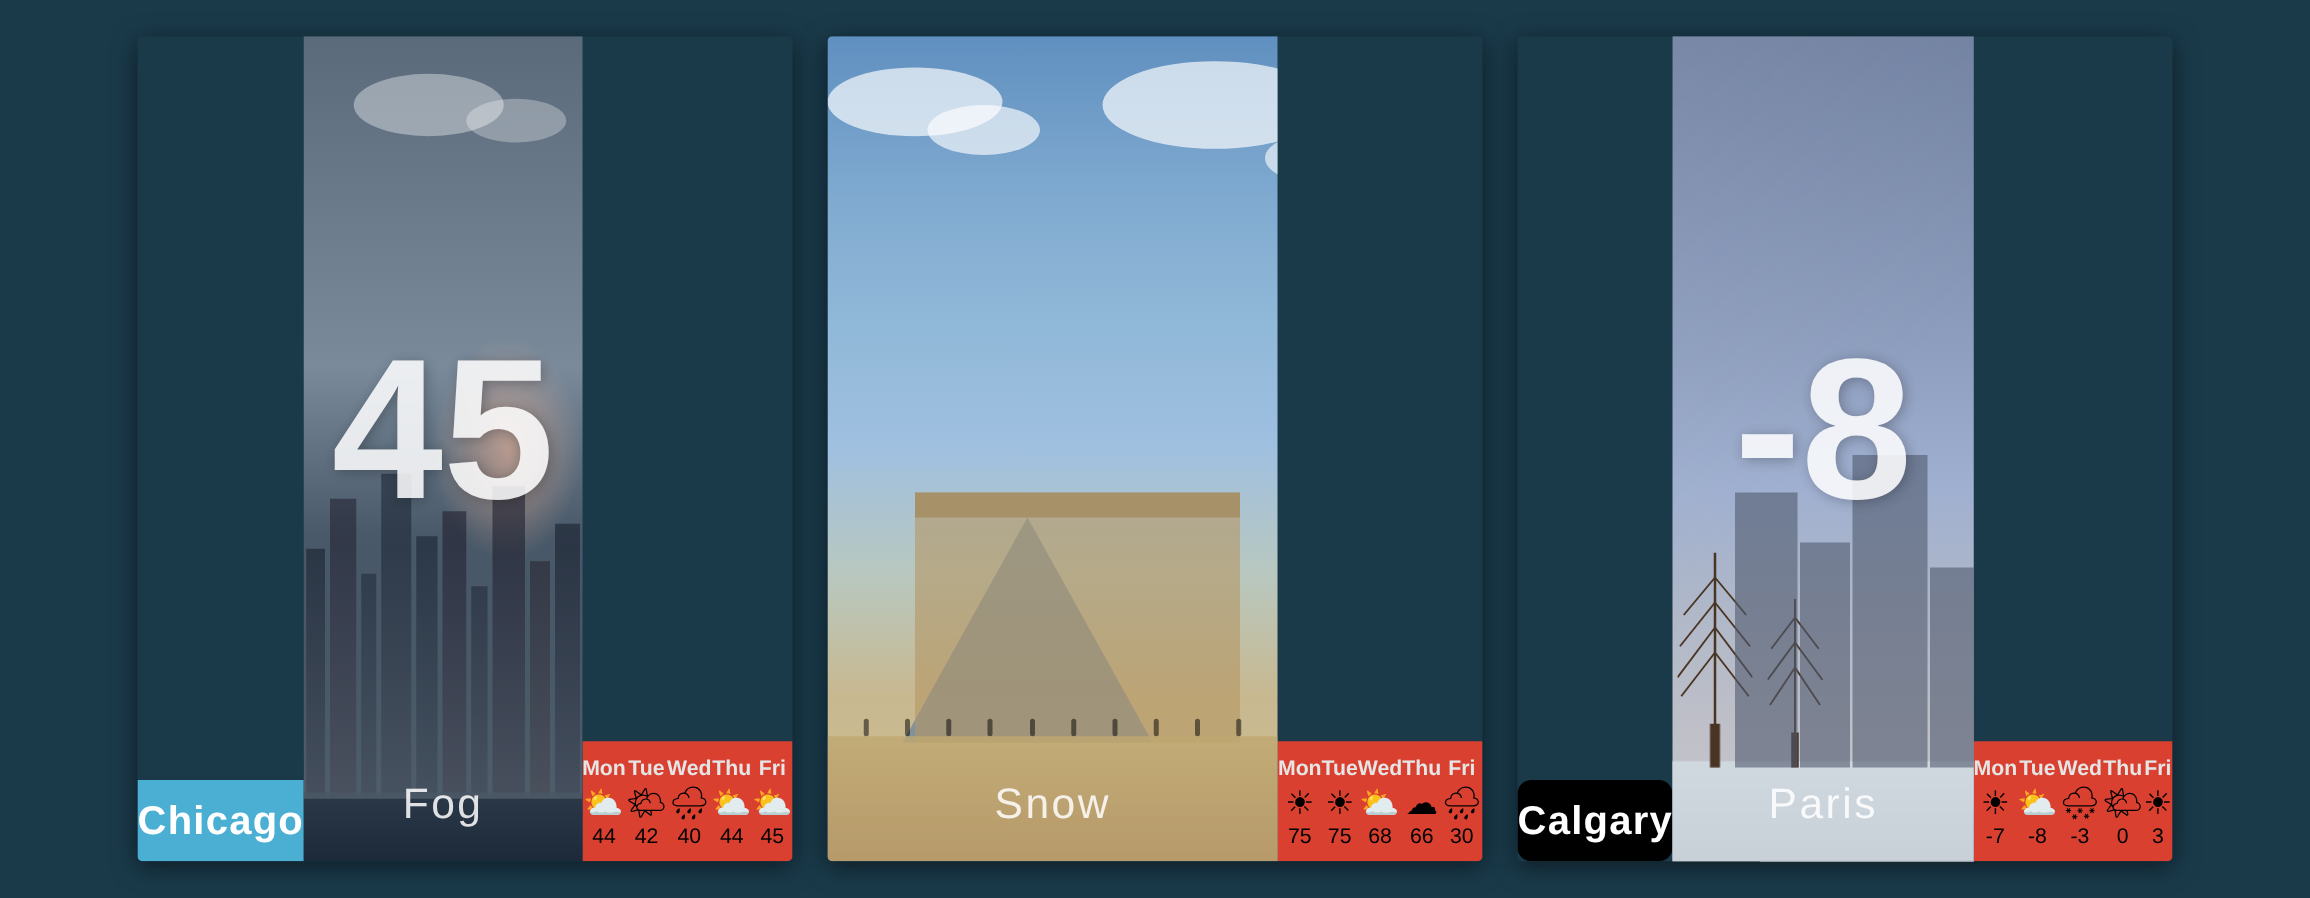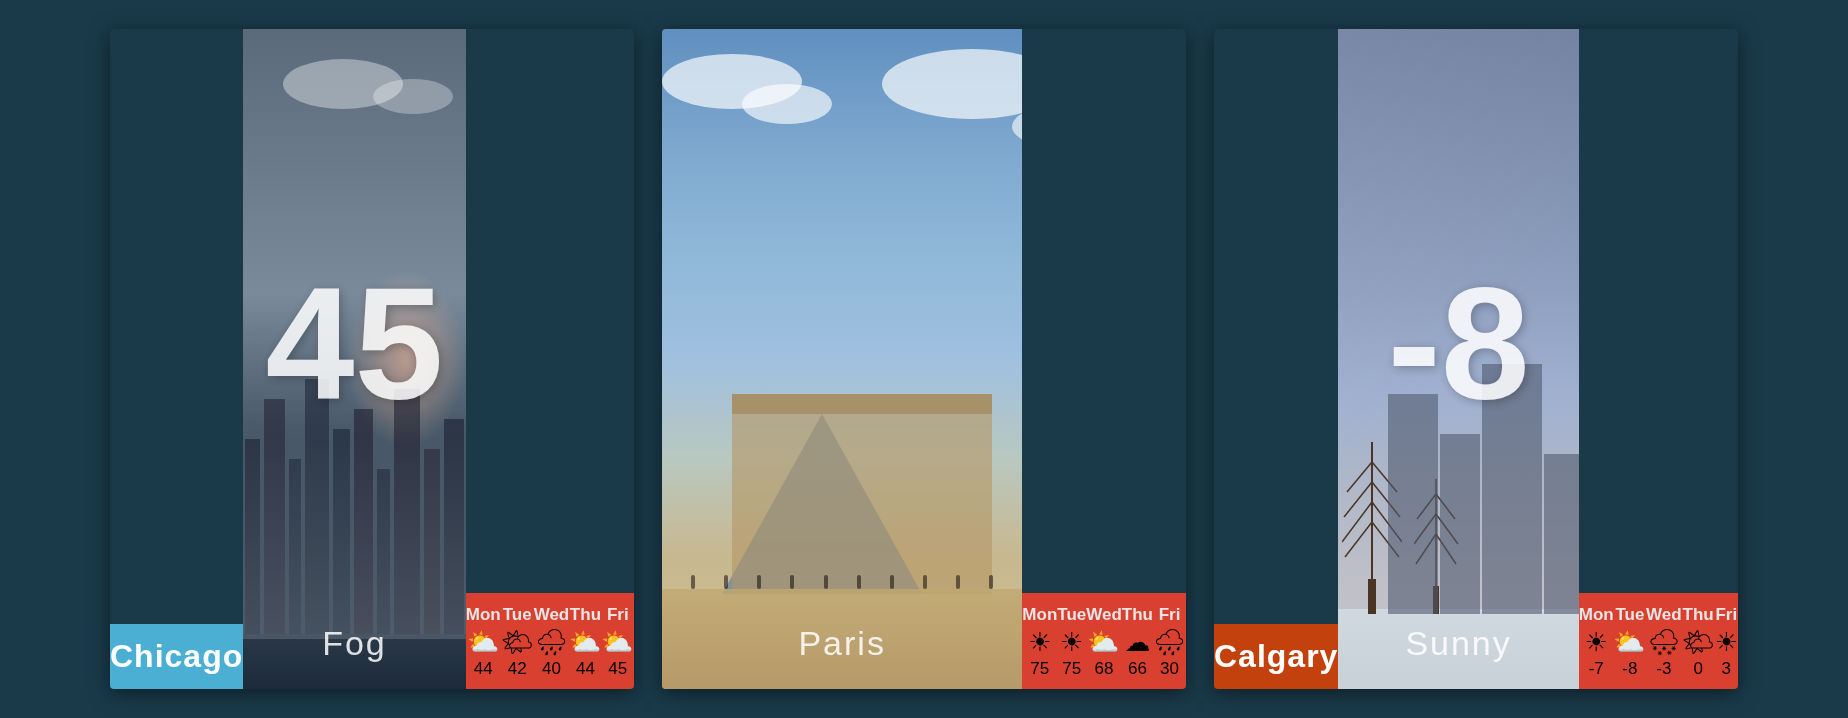--- a/index.html
+++ b/index.html
@@ -378,21 +378,21 @@
         <div class="person"></div>
         <div class="person"></div>
       <div class="person"></div>
         <div class="person"></div>
         <div class="person"></div>
       <div class="person"></div>
         <div class="person"></div>
         <div class="person"></div>
       <div class="person"></div>
     </div>
-    <div class="condition-label">Paris</div>
+    <div class="condition-label">Snow</div>
   </div>
   <div class="forecast-bar">
     <div class="forecast-day">
       <span class="day-label">Mon</span>
       <span class="day-icon">☀</span>
       <span class="day-temp">75</span>
     </div>
     <div class="forecast-day">
       <span class="day-label">Tue</span>
       <span class="day-icon">☀</span>
@@ -410,21 +410,21 @@
     </div>
     <div class="forecast-day">
       <span class="day-label">Fri</span>
       <span class="day-icon">🌧</span>
       <span class="day-temp">30</span>
     </div>
   </div>
 </div>
 
 <div class="weather-card">
-  <div class="card-header" style="background-color:#c2410c;">
+  <div class="card-header" style="background-color:#000000;border-radius:11px;">
     <h2>Calgary</h2>
   </div>
   <div class="card-image calgary-bg">
 
     <div class="road"></div>
 
     <div class="snow-ground"></div>
 
     <div style="position:absolute;bottom:75px;left:30px;">
       <div style="width:8px;height:35px;background:#4a3525;margin:0 auto;"></div>
@@ -455,21 +455,21 @@
 
     <div class="buildings-right">
       <div class="bld" style="width:50px;height:220px;"></div>
       <div class="bld" style="width:40px;height:180px;"></div>
       <div class="bld" style="width:60px;height:250px;"></div>
       <div class="bld" style="width:35px;height:160px;"></div>
     </div>
 
     <div style="position:absolute;top:0;left:0;right:0;bottom:0;background:linear-gradient(135deg,rgba(200,210,220,0.1) 0%,transparent 50%);"></div>
     <div class="big-temp">-8</div>
-    <div class="condition-label">Sunny</div>
+    <div class="condition-label">Paris</div>
   </div>
   <div class="forecast-bar">
     <div class="forecast-day">
       <span class="day-label">Mon</span>
       <span class="day-icon">☀</span>
       <span class="day-temp">-7</span>
     </div>
     <div class="forecast-day">
       <span class="day-label">Tue</span>
       <span class="day-icon">⛅</span>

